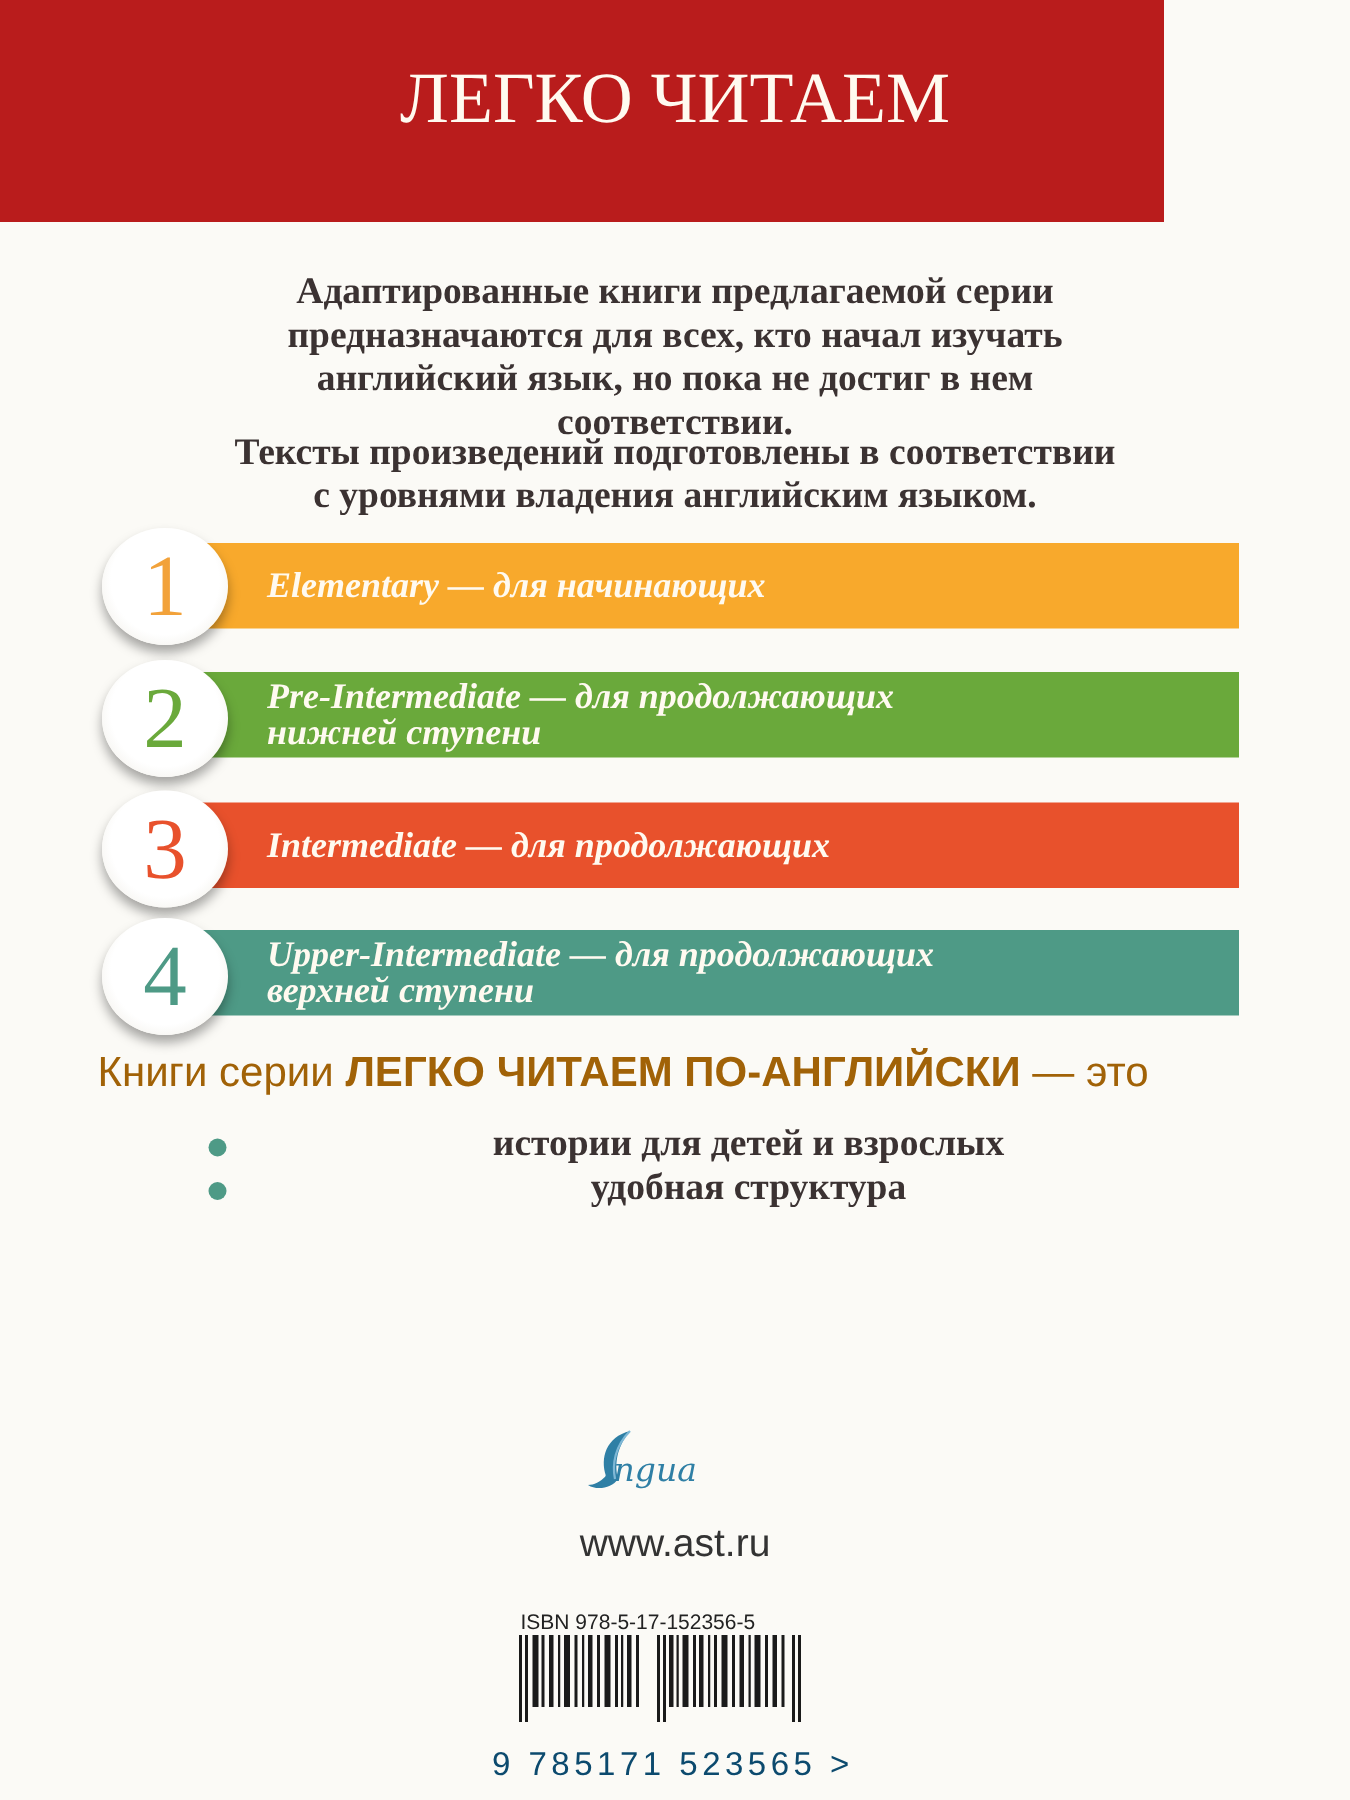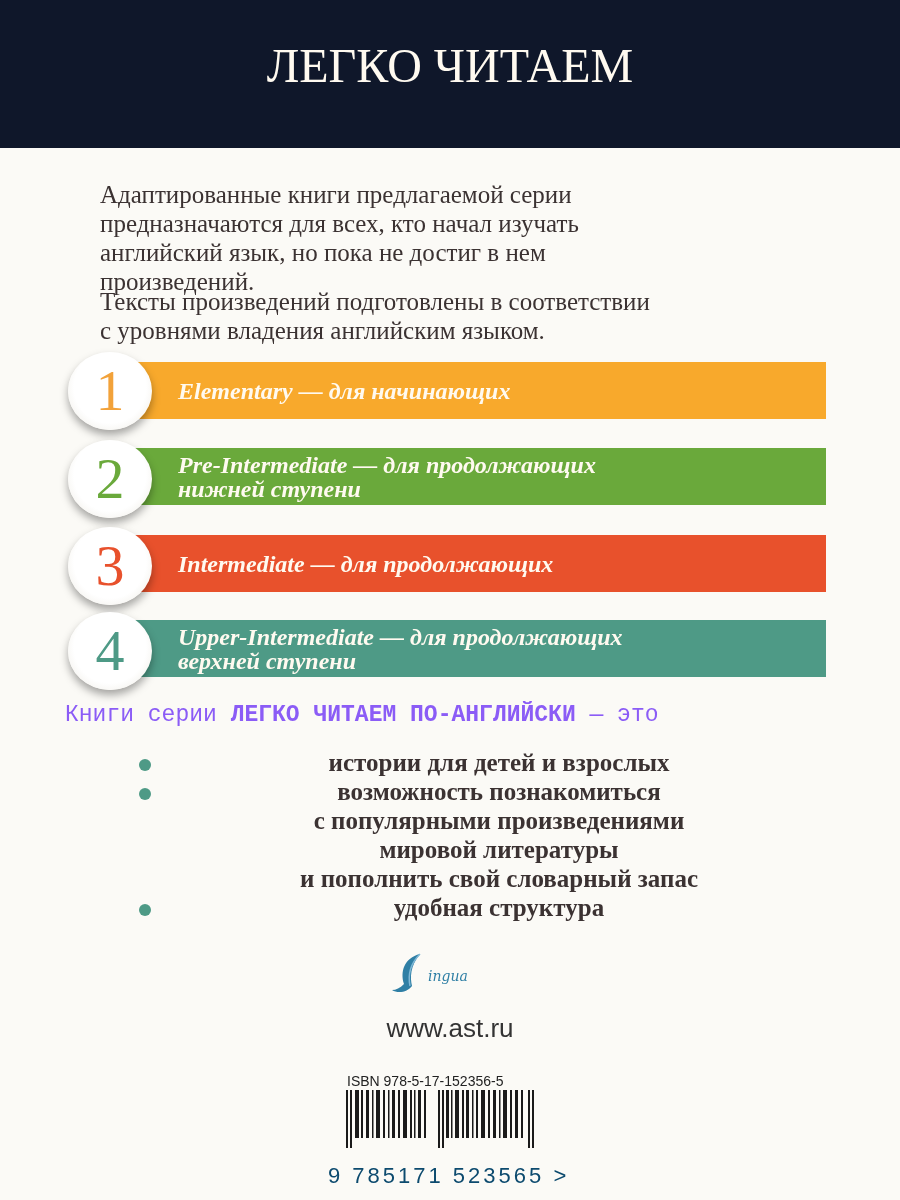--- a/index.html
+++ b/index.html
@@ -3,32 +3,32 @@
 <meta charset="utf-8">
 <style>
   html, body { margin: 0; padding: 0; }
   body {
     width: 900px; height: 1200px; overflow: hidden; position: relative;
     background: #fbfaf6;
     font-family: "DejaVu Serif", "Liberation Serif", serif;
     color: #3a3232;
   }
   .header {
-    position: absolute; left: 0; top: 0; width: 900px; height: 148px;
-    background: #0f172a;
+    position: absolute; left: 0; top: 0; width: 776px; height: 148px;
+    background: #b91c1c;
     text-decoration: underline;
   }
   .title {
     position: absolute; left: 0; top: 44px; width: 900px; text-align: center;
     color: #fffaf0; font-family: "Liberation Serif", serif;
     font-size: 48px; line-height: 44px; letter-spacing: 0px;
   }
   .intro {
-    position: absolute; left: 100px; width: 700px; text-align: left;
-    font-family: "Liberation Serif", serif; font-weight: normal;
+    position: absolute; left: 100px; width: 700px; text-align: center;
+    font-family: "Liberation Serif", serif; font-weight: bold;
     font-size: 25px; line-height: 29px; color: #3b3232;
   }
   .intro1 { top: 180px; }
   .intro2 { top: 287px; }
   .level {
     position: absolute; left: 120px; width: 706px; height: 57px; font-style: italic;
   }
   .level .bar {
     position: absolute; left: 0; top: 0; right: 0; bottom: 0;
   }
@@ -40,38 +40,38 @@
   }
   .circle {
     position: absolute; left: 68px; width: 84px; height: 78px; border-radius: 50%;
     background: radial-gradient(circle at 50% 45%, #ffffff 60%, #f2f0ea 85%, #d8d6d0 100%);
     box-shadow: 0 5px 8px rgba(0,0,0,0.35);
     display: flex; align-items: center; justify-content: center;
     font-family: "Liberation Serif", serif; font-size: 58px; line-height: 58px;
   }
   .lead {
     position: absolute; left: 65px; top: 700px; width: 780px;
-    font-family: Liberation Mono, monospace; font-size: 23px; line-height: 30px; color: #8b5cf6;
+    font-family: Liberation Sans, sans-serif; font-size: 28px; line-height: 30px; color: #a16207;
   }
   .lead .caps { font-weight: bold; }
   .bullets {
     position: absolute; left: 135px; top: 748px; width: 700px; list-style: none; margin: 0; padding: 0;
     font-family: "Liberation Serif", serif; font-weight: bold; font-size: 25px; line-height: 29px; color: #3b3232;
   }
   .bullets li { position: relative; padding-left: 28px; text-align: center; }
   .bullets .dot {
     position: absolute; left: 4px; top: 11px; width: 12px; height: 12px; border-radius: 50%;
     background: #4e9a86;
   }
   .logo {
     position: absolute; left: 390px; top: 950px; width: 110px; height: 48px;
   }
   .logo-text {
-    position: absolute; left: 38px; top: 18px;
-    font-family: "DejaVu Serif", serif; font-style: italic; font-size: 14px; color: #2f7fa5;
+    position: absolute; left: 12px; top: 18px;
+    font-family: "DejaVu Serif", serif; font-style: italic; font-size: 22px; color: #2f7fa5;
   }
   .site {
     position: absolute; left: 300px; top: 1013px; width: 300px; text-align: center;
     font-family: "Liberation Sans", sans-serif; font-size: 26px; color: #333;
   }
   .isbn {
     position: absolute; left: 347px; top: 1073px;
     font-family: "Liberation Sans", sans-serif; font-size: 14px; color: #222;
   }
   .barcode {
@@ -89,21 +89,21 @@
 <div class="header">
   <div class="title">
     <div>ЛЕГКО ЧИТАЕМ</div>
   </div>
 </div>
 
 <div class="intro intro1">
   <div>Адаптированные книги предлагаемой серии</div>
   <div>предназначаются для всех, кто начал изучать</div>
   <div>английский язык, но пока не достиг в нем</div>
-  <div>произведений.</div>
+  <div>соответствии.</div>
 </div>
 <div class="intro intro2">
   <div>Тексты произведений подготовлены в соответствии</div>
   <div>с уровнями владения английским языком.</div>
 </div>
 
 <div class="level" style="top:362px;">
   <div class="bar" style="background:#f8a92c;"></div>
   <div class="label">
     <div>
@@ -152,27 +152,20 @@
 <div class="circle" style="top:612px; color:#4e9a86;">
   <span>4</span>
 </div>
 
 <div class="lead"><span>Книги серии </span><span class="caps">ЛЕГКО ЧИТАЕМ ПО-АНГЛИЙСКИ</span><span> — это</span></div>
 
 <ul class="bullets">
   <li>
     <span class="dot"></span>
     <div>истории для детей и взрослых</div>
-  </li>
-  <li>
-    <span class="dot"></span>
-    <div>возможность познакомиться</div>
-    <div>с популярными произведениями</div>
-    <div>мировой литературы</div>
-    <div>и пополнить свой словарный запас</div>
   </li>
   <li>
     <span class="dot"></span>
     <div>удобная структура</div>
   </li>
 </ul>
 
 <div class="logo">
   <svg width="40" height="48" viewBox="0 0 40 48" style="position:absolute;left:0;top:0;">
     <path d="M30 4 C14 8 10 22 14 34 C10 38 6 40 2 40 C8 44 18 42 22 36 C20 28 20 16 30 4 Z" fill="#2f7fa5"></path>

